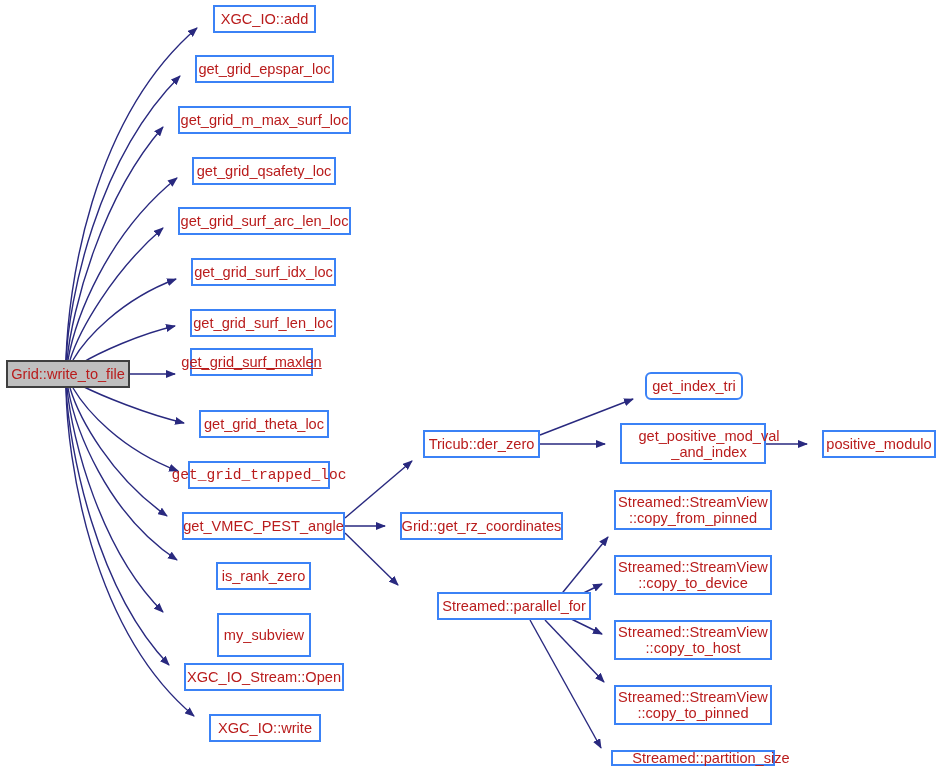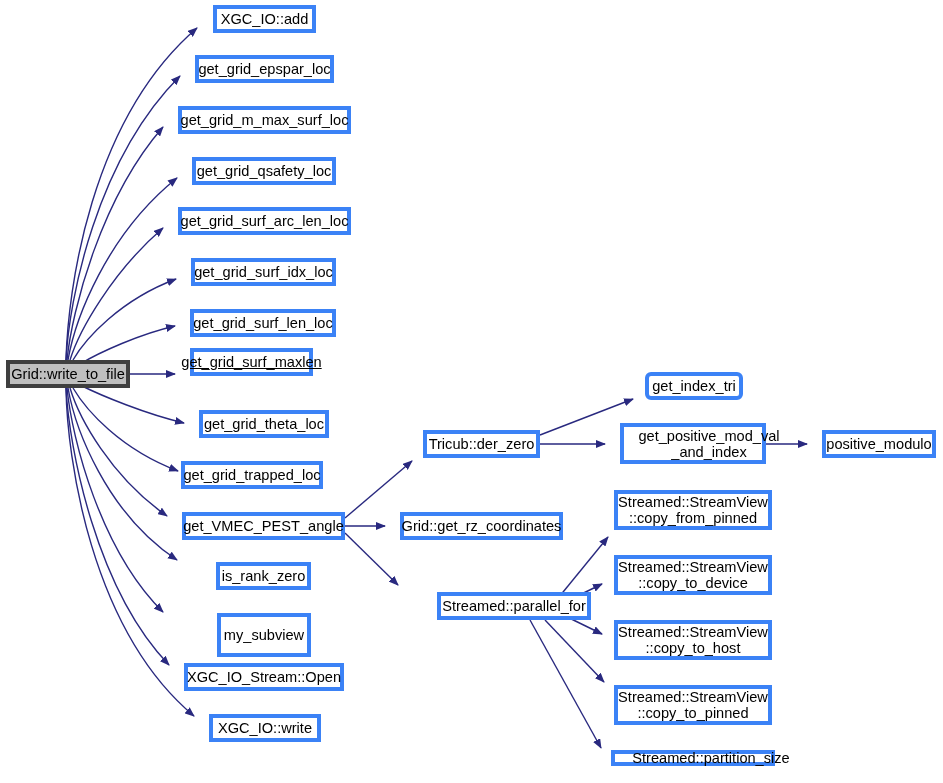--- a/index.html
+++ b/index.html
@@ -21,23 +21,23 @@
     position: absolute;
     left: 0;
     top: 0;
     width: 943px;
     height: 783px;
     pointer-events: none;
   }
   .node {
     position: absolute;
     box-sizing: border-box;
-    border: 4px solid #3b82f6;
+    border: 2px solid #3b82f6;
     background: #ffffff;
-    color: #000000;
+    color: #b91c1c;
     font-size: 14.6px;
     line-height: 16px;
     display: flex;
     align-items: center;
     justify-content: center;
     text-align: center;
     white-space: pre-line;
     letter-spacing: 0px;
   }
   .node.root {
@@ -92,21 +92,21 @@
       <div class="node root" style="left: 6px; top: 360px; width: 124px; height: 28px;"><span class="label">Grid::write_to_file</span></div>
       <div class="node" style="left: 213px; top: 5px; width: 103px; height: 28px;"><span class="label">XGC_IO::add</span></div>
       <div class="node" style="left: 195px; top: 55px; width: 139px; height: 28px; align-items: center;"><span class="label">get_grid_epspar_loc</span></div>
       <div class="node" style="left: 178px; top: 106px; width: 173px; height: 28px;"><span class="label">get_grid_m_max_surf_loc</span></div>
       <div class="node" style="left: 192px; top: 157px; width: 144px; height: 28px;"><span class="label">get_grid_qsafety_loc</span></div>
       <div class="node" style="left: 178px; top: 207px; width: 173px; height: 28px; justify-content: center;"><span class="label">get_grid_surf_arc_len_loc</span></div>
       <div class="node" style="left: 191px; top: 258px; width: 145px; height: 28px;"><span class="label">get_grid_surf_idx_loc</span></div>
       <div class="node" style="left: 190px; top: 309px; width: 146px; height: 28px;"><span class="label">get_grid_surf_len_loc</span></div>
       <div class="node" style="left: 190px; top: 348px; width: 123px; height: 28px; text-decoration: underline;"><span class="label">get_grid_surf_maxlen</span></div>
       <div class="node" style="left: 199px; top: 410px; width: 130px; height: 28px;"><span class="label">get_grid_theta_loc</span></div>
-      <div class="node" style="left: 181px; top: 461px; width: 142px; height: 28px;"><span class="label">get_grid_trapped_loc</span></div>
+      <div class="node" style="left: 188px; top: 461px; width: 142px; height: 28px; font-family: Liberation Mono, monospace;"><span class="label">get_grid_trapped_loc</span></div>
       <div class="node" style="left: 182px; top: 512px; width: 163px; height: 28px;"><span class="label">get_VMEC_PEST_angle</span></div>
       <div class="node" style="left: 216px; top: 562px; width: 95px; height: 28px;"><span class="label">is_rank_zero</span></div>
       <div class="node" style="left: 217px; top: 613px; width: 94px; height: 44px;"><span class="label">my_subview</span></div>
       <div class="node" style="left: 184px; top: 663px; width: 160px; height: 28px;"><span class="label">XGC_IO_Stream::Open</span></div>
       <div class="node" style="left: 209px; top: 714px; width: 112px; height: 28px;"><span class="label">XGC_IO::write</span></div>
       <div class="node" style="left: 423px; top: 430px; width: 117px; height: 28px;"><span class="label">Tricub::der_zero</span></div>
       <div class="node" style="left: 400px; top: 512px; width: 163px; height: 28px;"><span class="label">Grid::get_rz_coordinates</span></div>
       <div class="node" style="left: 405px; top: 592px; width: 154px; height: 28px; margin-left: 32px;"><span class="label">Streamed::parallel_for</span></div>
       <div class="node" style="left: 645px; top: 372px; width: 98px; height: 28px; border-radius: 6px;"><span class="label">get_index_tri</span></div>
       <div class="node" style="left: 620px; top: 423px; width: 146px; height: 41px; padding-left: 32px;"><span class="label">get_positive_mod_val

